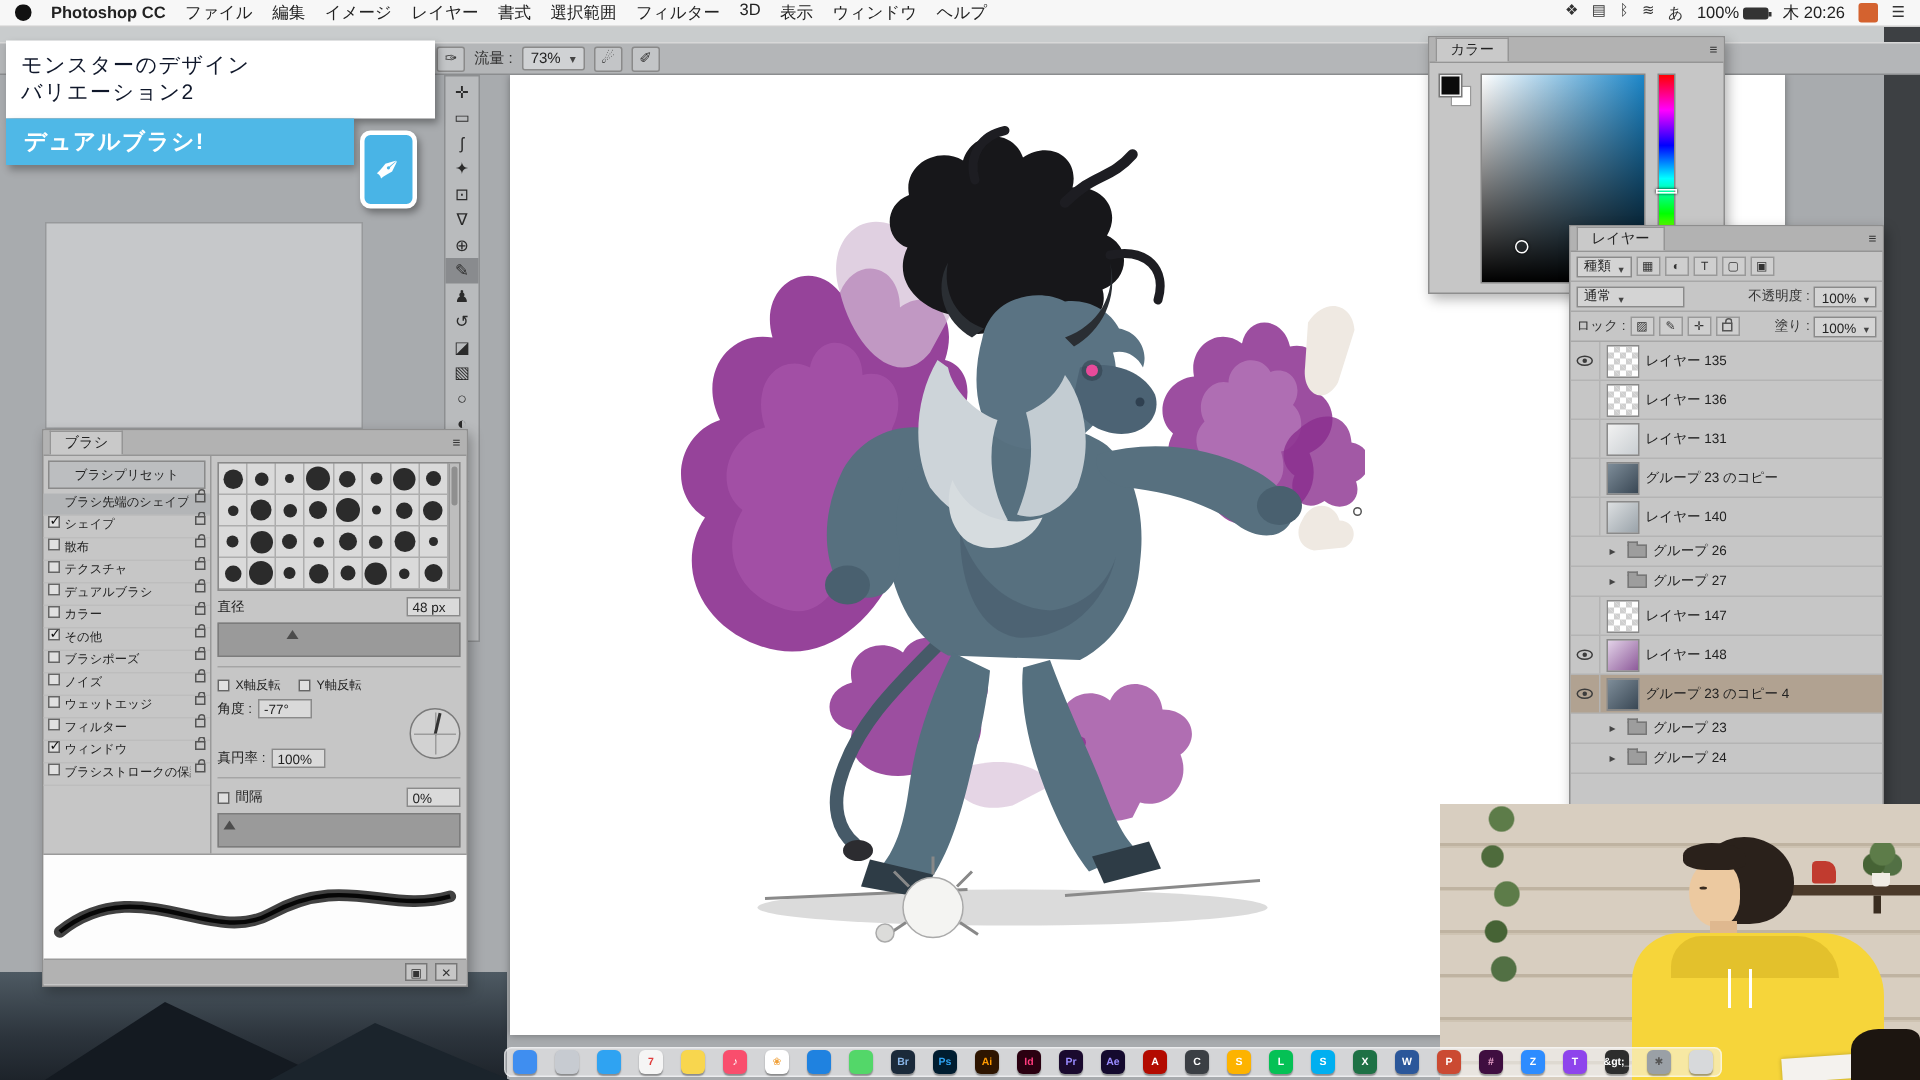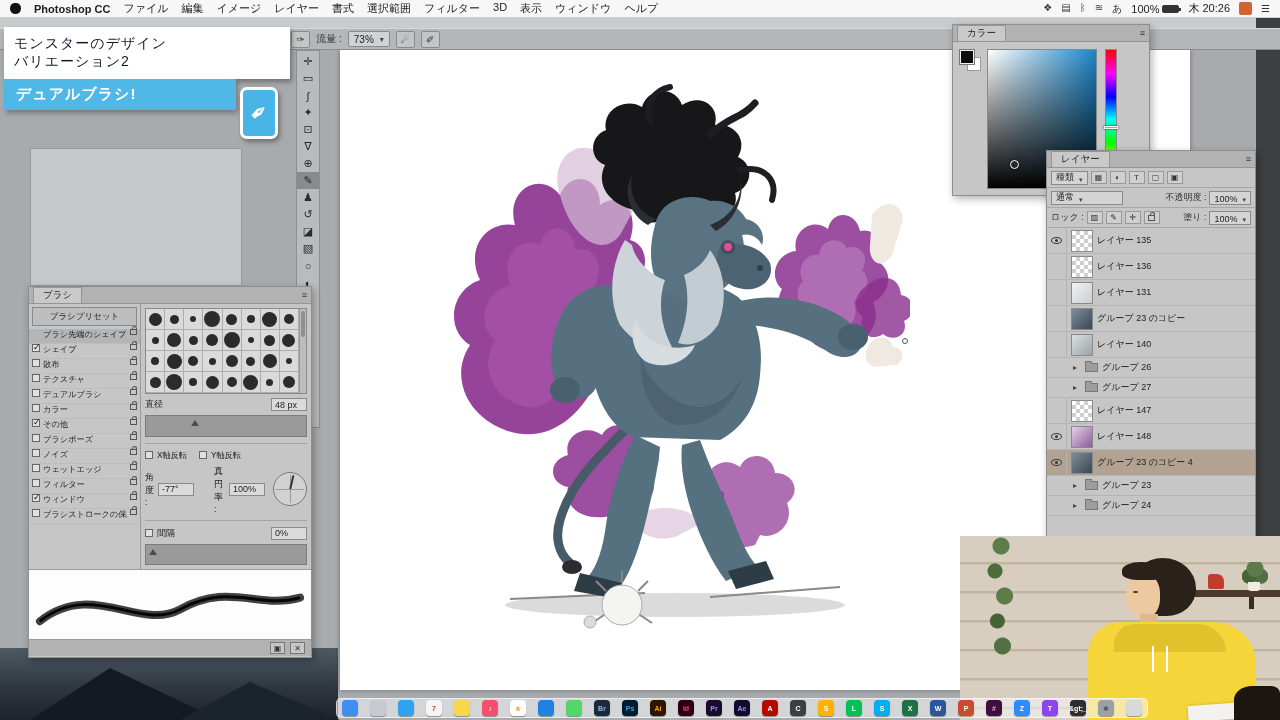--- a/index.html
+++ b/index.html
@@ -77,21 +77,21 @@
   #bp-grid div.preset-cell:first-of-type{box-shadow:inset 0 0 0 1px #2b6cb0}
   .preset-dot{width:var(--d);height:var(--d);background:#2b2b2b;border-radius:50%}
   #bp-grid-scroll{position:absolute;right:0;top:0;bottom:0;width:7px;background:#bdbdbd;border-left:1px solid #999}
   #bp-grid-scroll::before{content:"";position:absolute;left:1px;right:1px;top:2px;height:26px;background:#8f8f8f;border-radius:2px}
   .bp-row{display:flex;align-items:center;gap:4px}
   .bp-value-box{border:1px solid #8a8a8a;background:#dadada;padding:0 3px;height:13px;display:flex;align-items:center;min-width:36px}
   .slider{height:4px;background:#9a9a9a;border:1px solid #7c7c7c;position:relative;flex:1}
   .handle{position:absolute;top:4px;width:0;height:0;border-left:4px solid transparent;border-right:4px solid transparent;border-bottom:6px solid #4c4c4c}
   .bp-div{border-top:1px solid #a5a5a5;margin:2px 0}
   .angle-wrap{display:flex;gap:8px;align-items:center}
-  .angle-col{display:flex;flex-direction:row;gap:20px;flex:1}
+  .angle-col{display:flex;flex-direction:column;gap:20px;flex:1}
   .dial{width:34px;height:34px;background:#d2d2d2;border:1px solid #7a7a7a;border-radius:50%;position:relative;flex:none}
   .dial::before{content:"";position:absolute;left:50%;top:2px;bottom:2px;width:1px;background:#9c9c9c}
   .dial::after{content:"";position:absolute;top:50%;left:2px;right:2px;height:1px;background:#9c9c9c}
   .dial .arrow{position:absolute;left:50%;top:50%;width:15px;height:2px;background:#333;transform-origin:0 50%;transform:rotate(-77deg)}
   #bp-preview{height:70px;background:#fdfdfd;border-bottom:1px solid #9a9a9a}
   #bp-footer{height:16px;background:#b2b2b2;display:flex;align-items:center;justify-content:flex-end;gap:5px;padding:0 6px}
   .footer-icon{width:15px;height:12px;border:1px solid #777;background:#c6c6c6;display:flex;align-items:center;justify-content:center;font-size:8px;color:#333}
   .fi-new::after{content:"▣"}
   .fi-del::after{content:"✕"}
 

